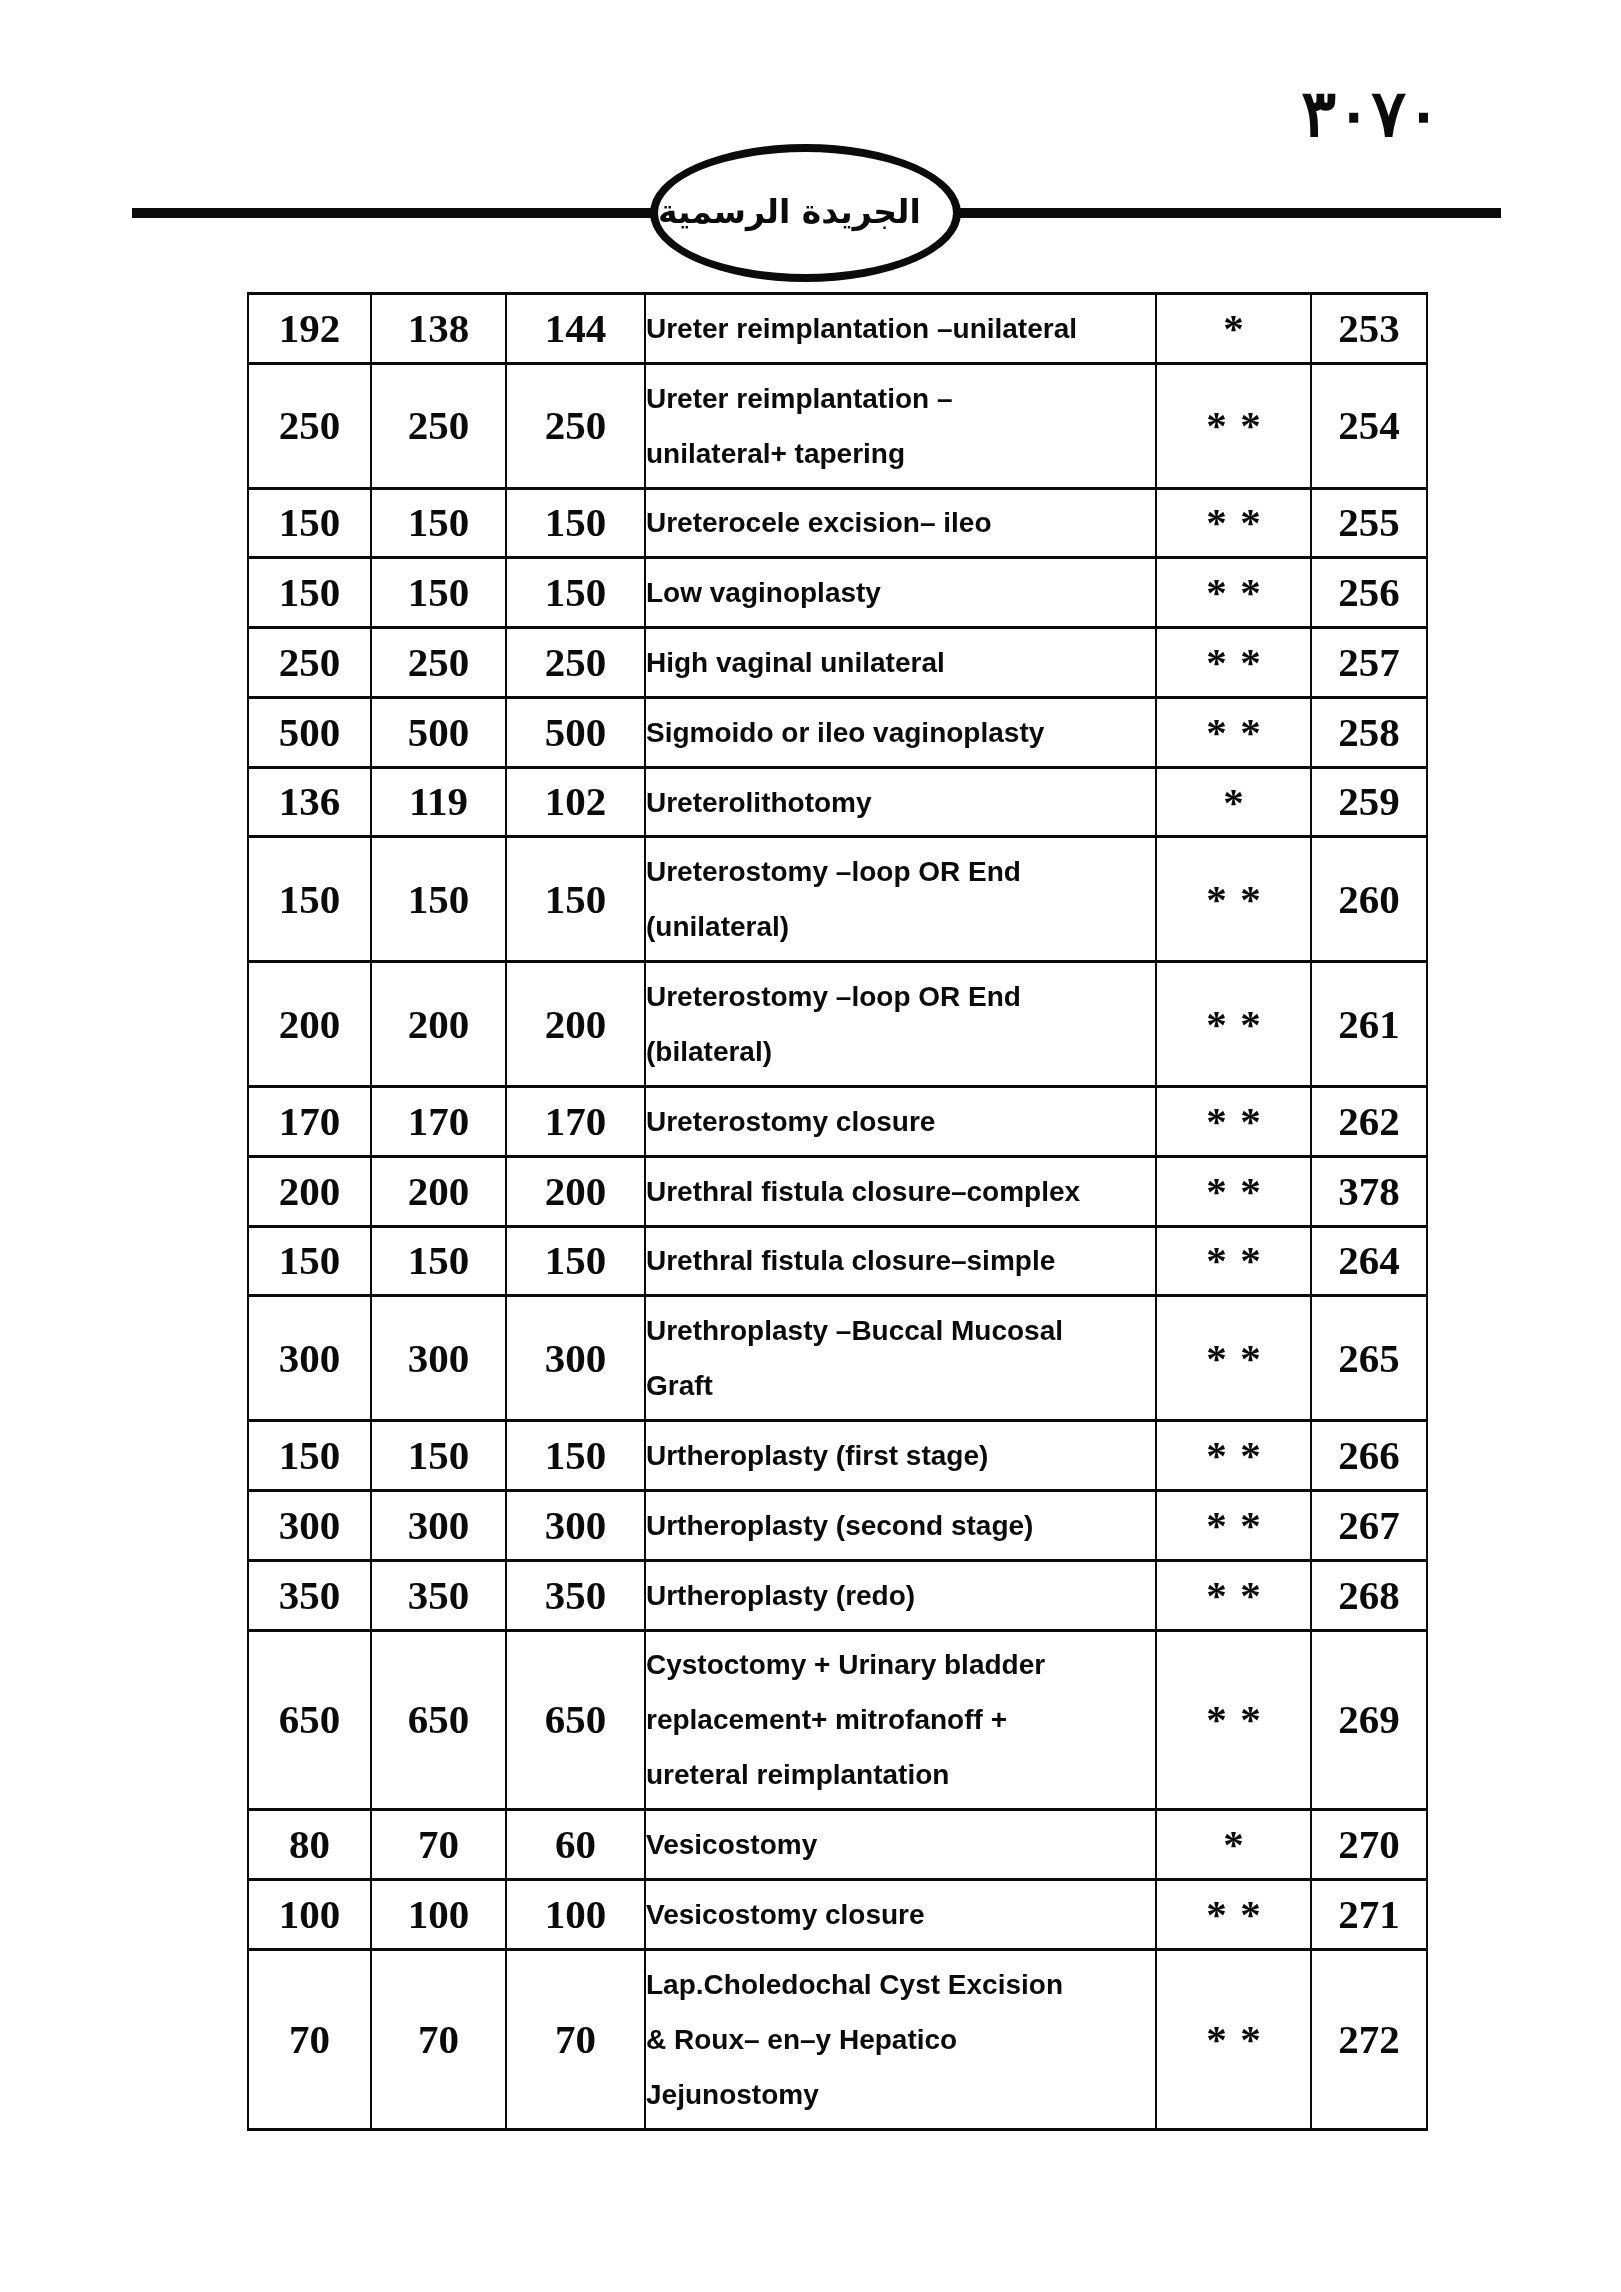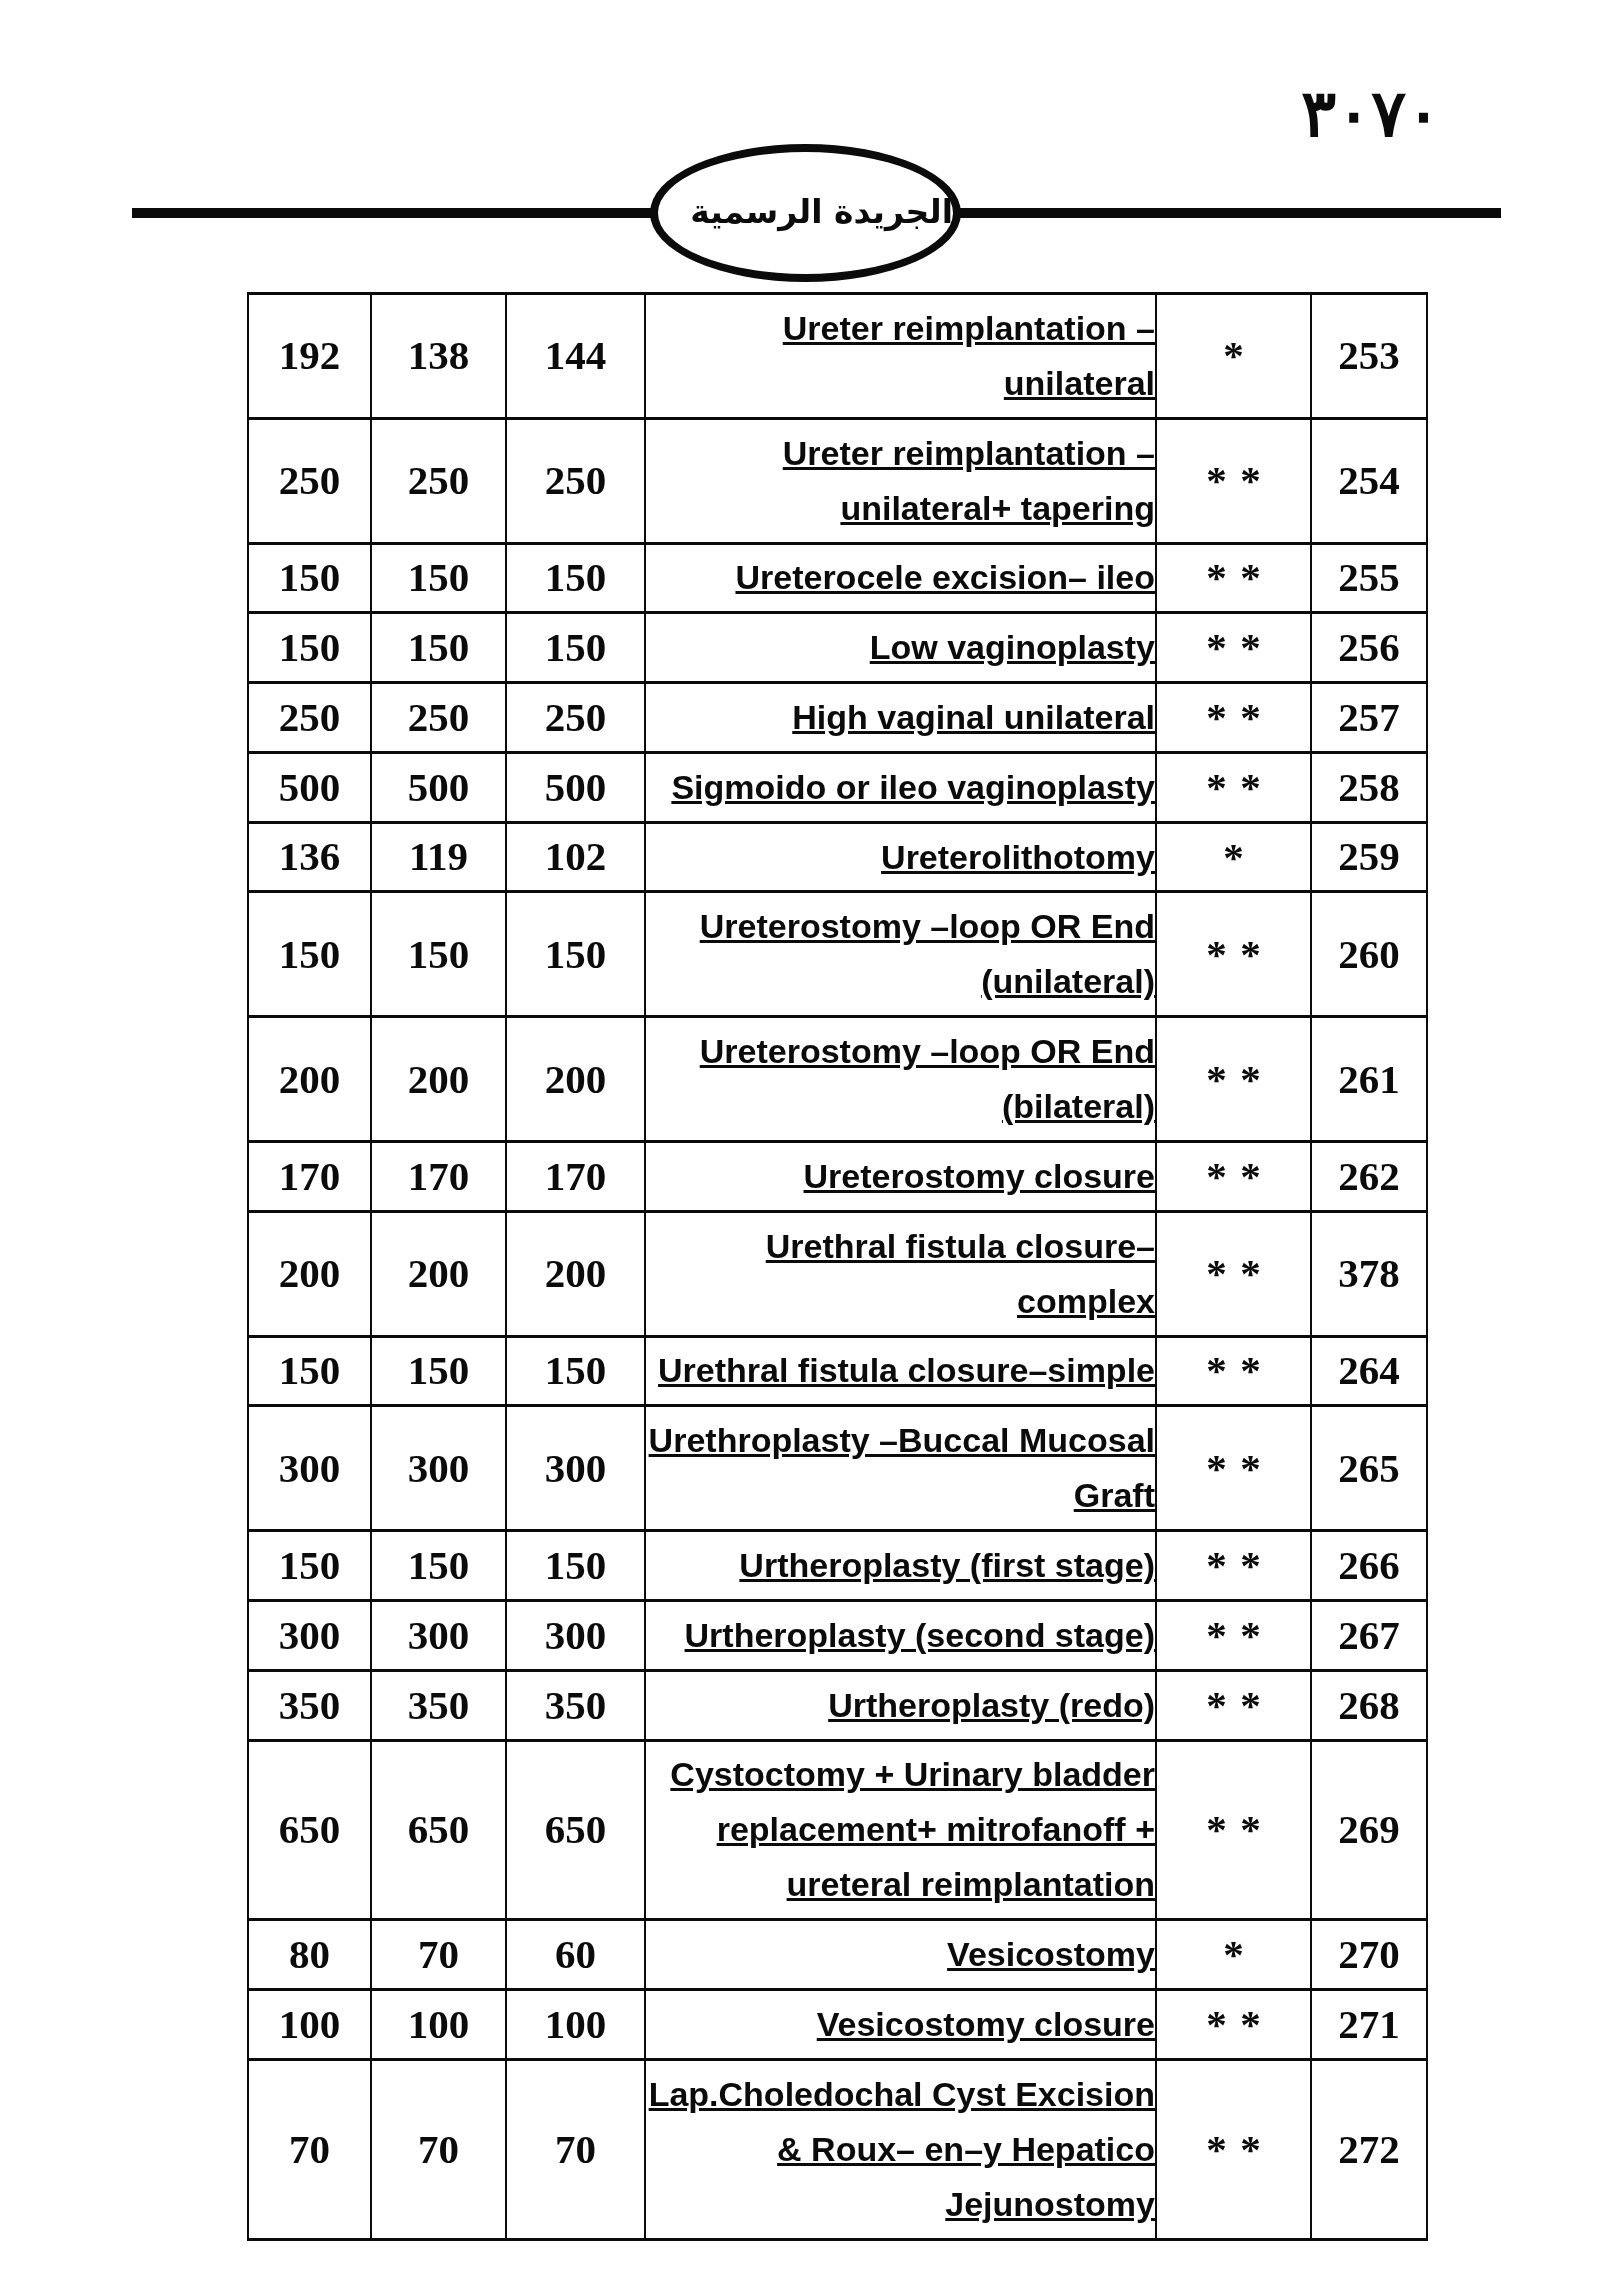--- a/index.html
+++ b/index.html
@@ -31,21 +31,21 @@
   .header-oval {
     position:absolute;
     left:650px; top:144px;
     width:311px; height:138px;
     box-sizing:border-box;
     border:8.8px solid #0b0b0b;
     border-radius:50%;
     background:#ffffff;
     display:flex;
     align-items:center;
-    justify-content:flex-end;
+    justify-content:flex-start;
   }
   .header-oval .banner-text {
     font-family:"DejaVu Sans", sans-serif;
     font-weight:bold;
     font-size:33px;
     direction:rtl;
     white-space:nowrap;
     transform:translateY(-2px);
   }
   
@@ -66,29 +66,28 @@
     overflow:hidden;
   }
   td.num, td.serial {
     text-align:center;
     font-family:"Liberation Serif", serif;
     font-weight:bold;
     font-size:41px;
     line-height:1.2;
   }
   td.desc {
-    text-align:right;
+    text-align:left;
     font-family:"Liberation Sans", sans-serif;
     font-weight:bold;
-    font-size:34px;
+    font-size:28px;
     line-height:55px;
     padding-left:13.7px;
     padding-right:5.9px;
     white-space:pre-line;
-    text-decoration:underline;
   }
   td.stars {
     text-align:center;
     font-family:"Liberation Serif", serif;
     font-weight:bold;
     font-size:41px;
     letter-spacing:13.7px;
     text-indent:13.7px; 
     line-height:1;
   }

